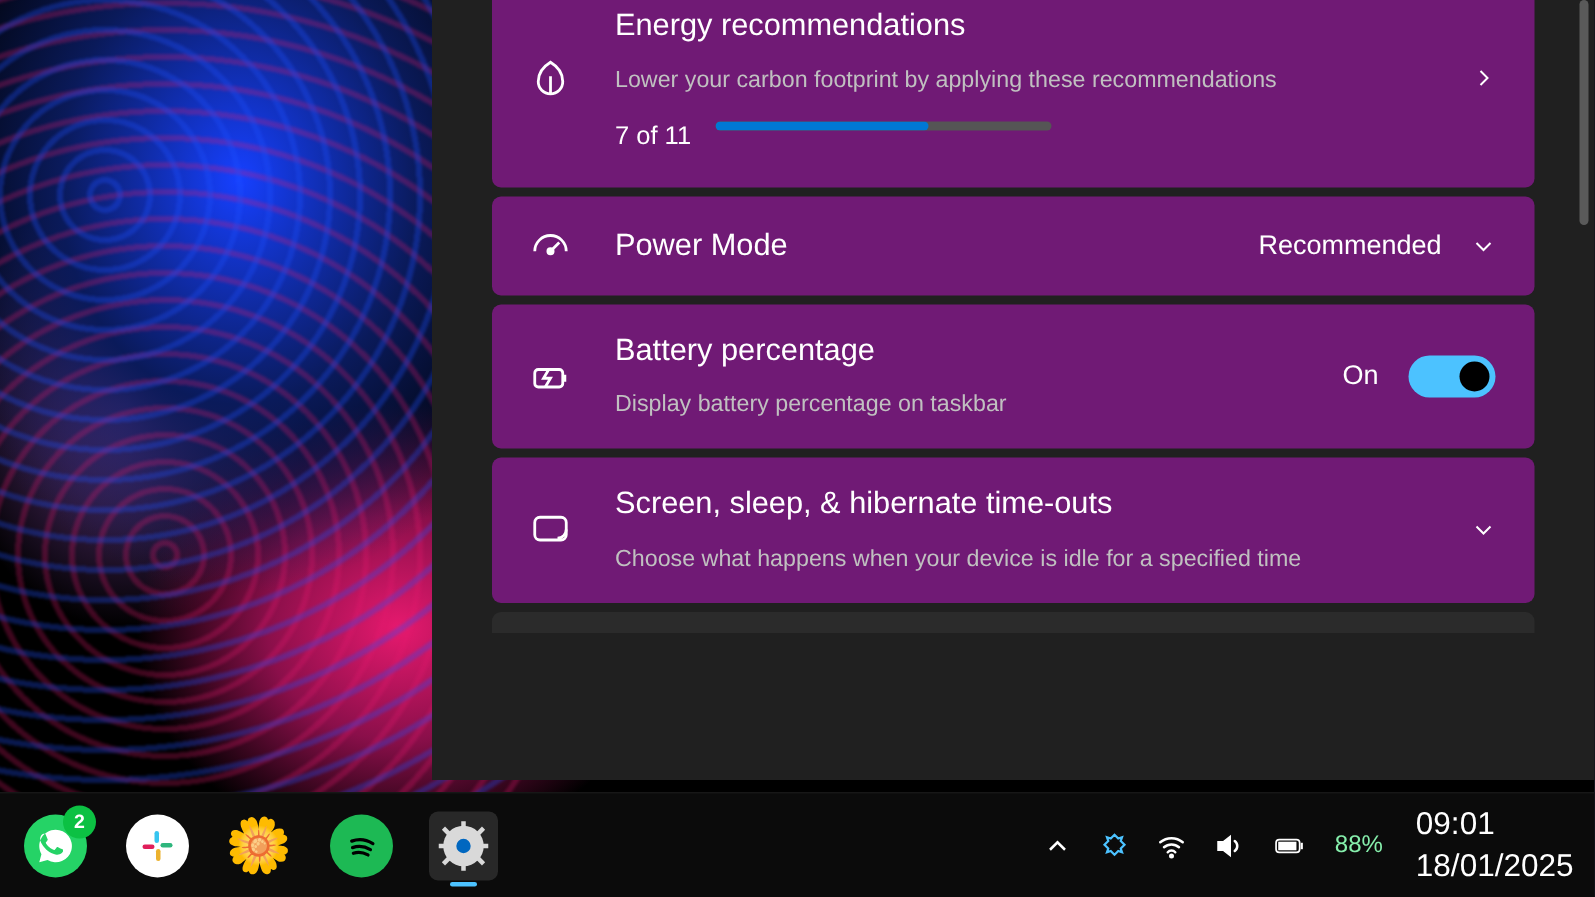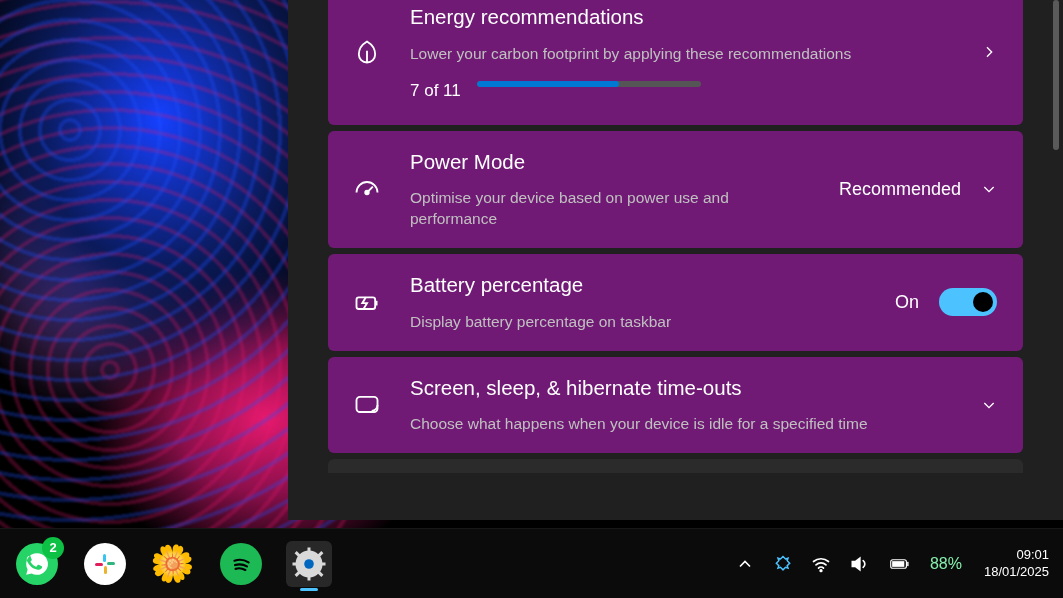--- a/index.html
+++ b/index.html
@@ -183,21 +183,21 @@
   }
   .tb-right {
     margin-left: auto;
     display: flex;
     align-items: center;
     gap: 16px;
   }
   .tray-icon { width:22px; height:22px; display:flex; align-items:center; justify-content:center; }
   .tray-icon svg { width:20px; height:20px; }
   .battery-text { font-size: 16px; color:#86efac; }
-  .clock { text-align:right; font-size:13px; line-height:1.3; color:#fff; margin-left:6px;}
+  .clock { text-align:left; font-size:21px; line-height:1.3; color:#fff; margin-left:6px;}
   .whatsapp-circ{width:42px;height:42px;border-radius:50%;background:#25d366;display:flex;align-items:center;justify-content:center;}
   .slack-circ{width:42px;height:42px;border-radius:50%;background:#fff;display:flex;align-items:center;justify-content:center;}
   .spotify-circ{width:42px;height:42px;border-radius:50%;background:#1db954;display:flex;align-items:center;justify-content:center;}
   .flower{font-size:36px;}
   .gear-ico{width:36px;height:36px;}
   .last-card-peek{
     background:#2b2b2b;
     border-radius:6px 6px 0 0;
     height:14px;
     margin-bottom:0;
@@ -240,21 +240,20 @@
     <div class="card">
       <div class="card-icon">
         <svg viewBox="0 0 24 24" fill="none" stroke-width="1.6">
             <path d="M3 15 a9 9 0 0 1 18 0"></path>
             <path d="M12 15 l5 -5"></path>
             <circle cx="12" cy="15" r="1.5" fill="#fff"></circle>
           </svg>
       </div>
       <div class="card-body">
         <div class="card-title">Power Mode</div>
-        <div class="card-sub sub-520">Optimise your device based on power use and performance</div>
       </div>
       <div class="card-action">
         <span style="font-size:18px;">Recommended</span>
         <svg class="chevron" viewBox="0 0 24 24">
             <polyline points="5 9 12 16 19 9"></polyline>
           </svg>
       </div>
     </div>
 
     <div class="card">

